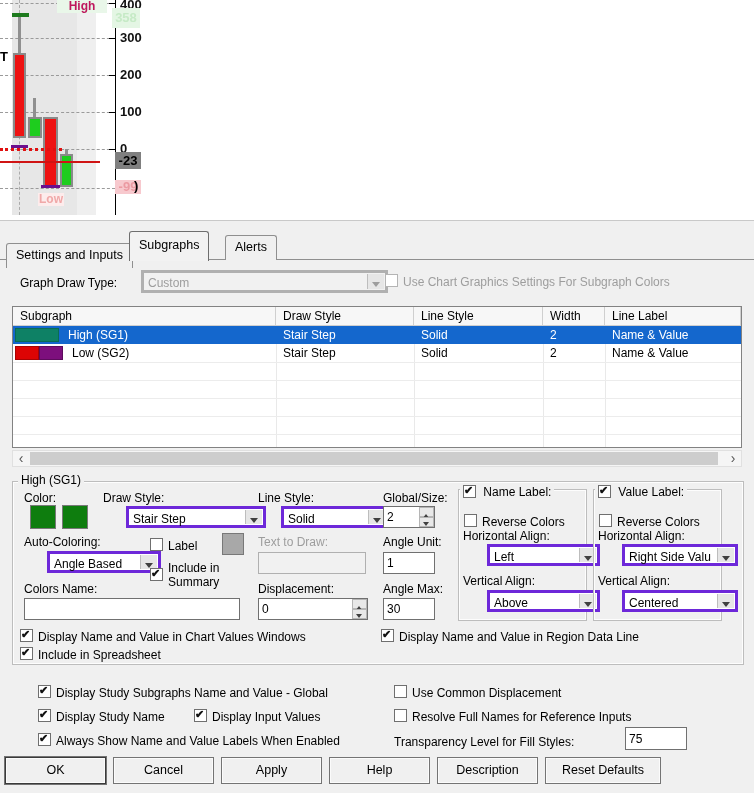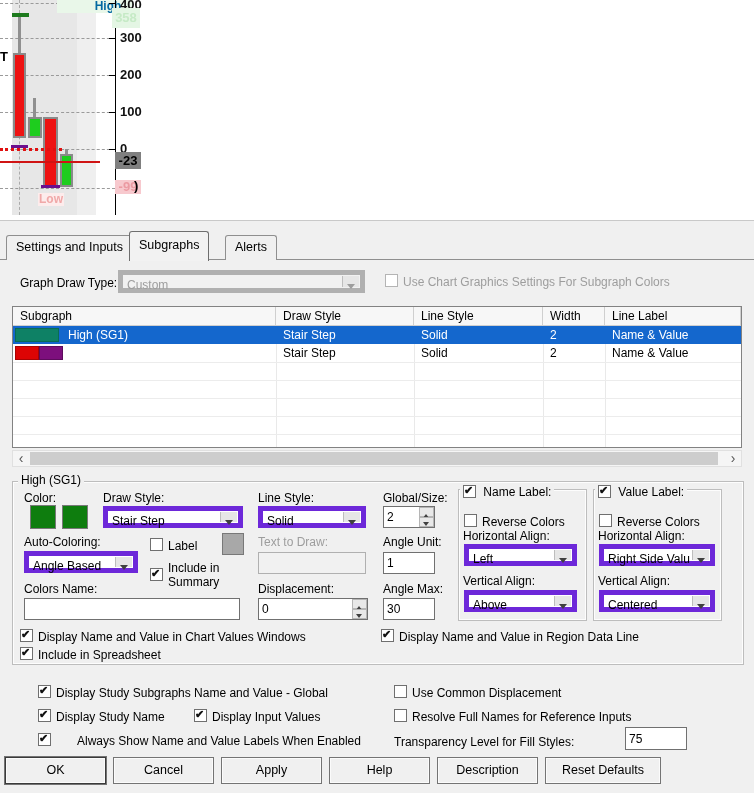--- a/index.html
+++ b/index.html
@@ -25,21 +25,21 @@
   #dlg{position:absolute;left:0;top:220px;width:754px;height:573px;background:#f0f0f0;border-top:1px solid #c9c9c9;box-sizing:border-box;}
   .lbl{position:absolute;white-space:nowrap;line-height:14px;}
   .dim{color:#9d9d9d;}
   .tab{position:absolute;background:#f0f0f0;border:1px solid #8f8f8f;border-bottom:none;
        border-radius:3px 3px 0 0;font-size:12.5px;text-align:center;line-height:23px;padding:0 9px;}
   .tab.active{line-height:27px;z-index:3;background:#f2f2f2;border-color:#6e6e6e;}
   .tabline{position:absolute;left:0;top:38px;width:754px;height:1px;background:#8f8f8f;}
   .cb{position:absolute;width:13px;height:13px;background:#fff;border:1px solid #6f6f6f;box-sizing:border-box;}
   .cb.checked::after{content:"✔";position:absolute;left:0px;top:-2px;font-size:11px;font-weight:700;color:#111;}
   .cb.disabled{border-color:#b4b4b4;}
-  .combo{position:absolute;height:22px;background:#fff;border:5px solid #6d28d9;box-sizing:border-box;}
+  .combo{position:absolute;height:22px;background:#fff;border:3px solid #6d28d9;box-sizing:border-box;margin-left:23px;}
   .combo .val{position:absolute;left:4px;right:18px;top:3px;line-height:15px;white-space:nowrap;overflow:hidden;}
   .combo .dbtn{position:absolute;right:1px;top:1px;bottom:1px;width:16px;background:#e6e6e6;border-left:1px solid #bdbdbd;}
   .combo .dbtn::after{content:"";position:absolute;left:4px;top:8px;border:4px solid transparent;border-top:5px solid #404040;}
   .combo.disabled{background:#f1f1f1;border-color:#b0b0b0;}
   .combo.disabled .val{color:#9d9d9d;}
   .combo.disabled .dbtn::after{border-top-color:#9d9d9d;}
   .edit{position:absolute;height:22px;background:#fff;border:1px solid #707070;box-sizing:border-box;
         font-family:"Liberation Sans",sans-serif;font-size:12px;padding:0 3px;outline:none;}
   .edit:disabled{background:#f1f1f1;border-color:#b0b0b0;color:#9d9d9d;}
   .spinbtns{position:absolute;top:1px;bottom:1px;width:15px;right:1px;}
@@ -76,21 +76,21 @@
   <div class="band" style="left:12px;width:65px;background:#e7e7e7;"></div>
   <div class="band" style="left:77px;width:19px;background:#efefef;"></div>
   <div class="grid" style="top:3px;"></div>
   <div class="grid" style="top:38px;"></div>
   <div class="grid" style="top:75px;"></div>
   <div class="grid" style="top:112px;"></div>
   <div class="grid" style="top:149px;"></div>
   <div class="grid" style="top:188px;"></div>
   <div class="vdash" style="left:19px;"></div>
 
-  <div class="badge" style="left:57px;top:0;width:50px;height:13px;background:#e9f7e9;color:#0369a1;font-size:12px;line-height:13px;padding-left:26px;">High</div>
+  <div class="badge" style="left:57px;top:0;width:50px;height:13px;background:#e9f7e9;color:#be185d;font-size:12px;line-height:13px;">High</div>
   <div class="lbl" style="left:0;top:50px;font-size:13px;font-weight:700;">T</div>
 
   <div class="gdash" style="left:12px;top:13px;width:17px;"></div>
   <div class="wick" style="left:18px;top:17px;width:3px;height:36px;"></div>
   <div class="candle" style="left:13px;top:53px;width:13px;height:85px;background:#ee1212;"></div>
   <div class="pdash" style="left:11px;top:145px;width:17px;"></div>
   <div class="wick" style="left:33px;top:98px;width:3px;height:19px;"></div>
   <div class="candle" style="left:28px;top:117px;width:14px;height:21px;background:#1ecd1e;"></div>
   <div class="candle" style="left:43px;top:117px;width:15px;height:70px;background:#ee1212;"></div>
   <div class="pdash" style="left:41px;top:185px;width:19px;"></div>
@@ -114,21 +114,21 @@
   <div class="axlbl" style="top:142px;">0</div>
   <div class="badge" style="left:112px;top:8px;width:28px;height:20px;background:#e4f6e4;color:#c6eac6;line-height:20px;">358</div>
   <div class="badge" style="left:115px;top:152px;width:26px;height:17px;background:#7f7f7f;color:#000;line-height:17px;">-23</div>
   <div class="badge" style="left:115px;top:180px;width:26px;height:14px;background:#f7c9ce;color:#eb9aa2;line-height:14px;">-99</div>
   <div class="lbl" style="left:134px;top:179px;font-size:13px;font-weight:700;">)</div>
 </div>
 
 <div id="dlg">
 
   <div class="tabline"></div>
-  <div class="tab" style="left:6px;top:14px;height:24px;">Settings and Inputs</div>
+  <div class="tab" style="left:6px;top:22px;height:24px;">Settings and Inputs</div>
   <div class="tab active" style="left:129px;top:10px;height:29px;">Subgraphs</div>
   <div class="tab" style="left:225px;top:14px;height:24px;">Alerts</div>
 
   <div class="lbl" style="left:20px;top:55px;">Graph Draw Type:</div>
   <div class="combo disabled" style="left:118px;top:49px;width:247px;height:23px;">
     <span class="val">Custom</span>
     <span class="dbtn"></span>
   </div>
   <div class="cb disabled" style="left:385px;top:53px;"></div>
   <div class="lbl dim" style="left:403px;top:54px;">Use Chart Graphics Settings For Subgraph Colors</div>
@@ -153,20 +153,21 @@
       <div class="swatch" style="left:2px;top:2px;width:44px;height:14px;background:#0e8165;border-color:#0a6b54;"></div>
       <div class="cell" style="left:48px;width:215px;">High (SG1)</div>
       <div class="cell" style="left:263px;width:138px;">Stair Step</div>
       <div class="cell" style="left:401px;width:129px;">Solid</div>
       <div class="cell" style="left:530px;width:62px;">2</div>
       <div class="cell" style="left:592px;width:136px;">Name &amp; Value</div>
     </div>
     <div class="trow" style="top:37px;">
       <div class="swatch" style="left:2px;top:2px;width:24px;height:14px;background:#dd0404;border-color:#a80303;"></div>
       <div class="swatch" style="left:26px;top:2px;width:24px;height:14px;background:#7d0f7d;border-color:#5d0b5d;"></div>
+      <div class="cell" style="left:52px;width:211px;">Low (SG2)</div>
       <div class="cell" style="left:263px;width:138px;">Stair Step</div>
       <div class="cell" style="left:401px;width:129px;">Solid</div>
       <div class="cell" style="left:530px;width:62px;">2</div>
       <div class="cell" style="left:592px;width:136px;">Name &amp; Value</div>
     </div>
   </div>
 
   <div id="hscroll">
     <div class="scrarrow" style="left:0;">‹</div>
     <div id="hthumb"></div>
@@ -280,21 +281,21 @@
   <div class="lbl" style="left:412px;top:465px;">Use Common Displacement</div>
 
   <div class="cb checked" style="left:38px;top:488px;"></div>
   <div class="lbl" style="left:56px;top:489px;">Display Study Name</div>
   <div class="cb checked" style="left:194px;top:488px;"></div>
   <div class="lbl" style="left:212px;top:489px;">Display Input Values</div>
   <div class="cb" style="left:394px;top:488px;"></div>
   <div class="lbl" style="left:412px;top:489px;">Resolve Full Names for Reference Inputs</div>
 
   <div class="cb checked" style="left:38px;top:512px;"></div>
-  <div class="lbl" style="left:56px;top:513px;margin-left:21px;">Always Show Name and Value Labels When Enabled</div>
+  <div class="lbl" style="left:56px;top:513px;">Always Show Name and Value Labels When Enabled</div>
   <div class="lbl" style="left:394px;top:514px;">Transparency Level for Fill Styles:</div>
   <input class="edit" style="left: 625px; top: 506px; width: 62px; height: 23px;" value="75">
 
   <div class="btn default" style="left:5px;top:536px;width:101px;">OK</div>
   <div class="btn" style="left:113px;top:536px;width:101px;">Cancel</div>
   <div class="btn" style="left:221px;top:536px;width:101px;">Apply</div>
   <div class="btn" style="left:329px;top:536px;width:101px;">Help</div>
   <div class="btn" style="left:437px;top:536px;width:101px;">Description</div>
   <div class="btn" style="left:545px;top:536px;width:116px;">Reset Defaults</div>
 </div>

